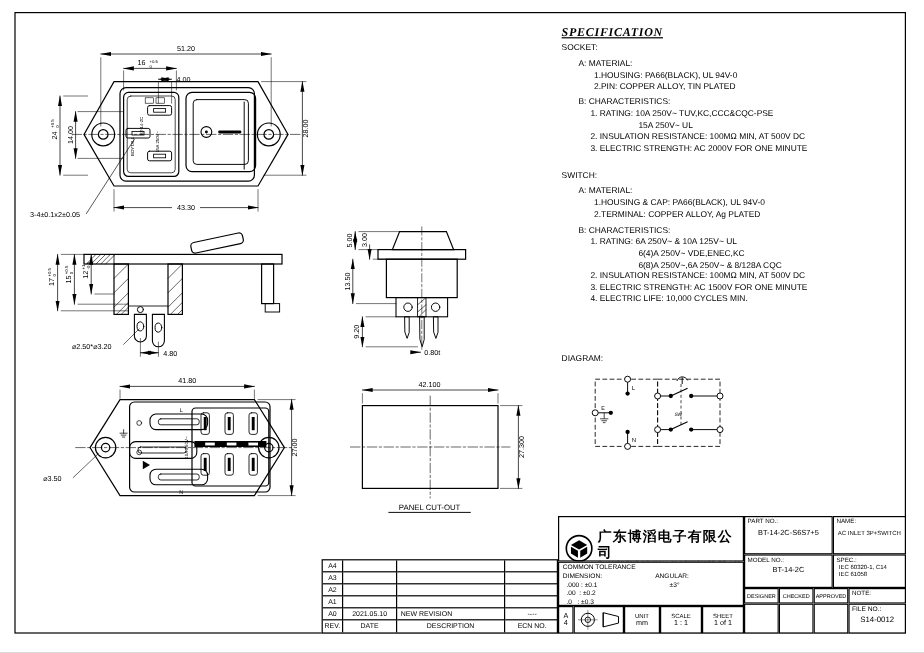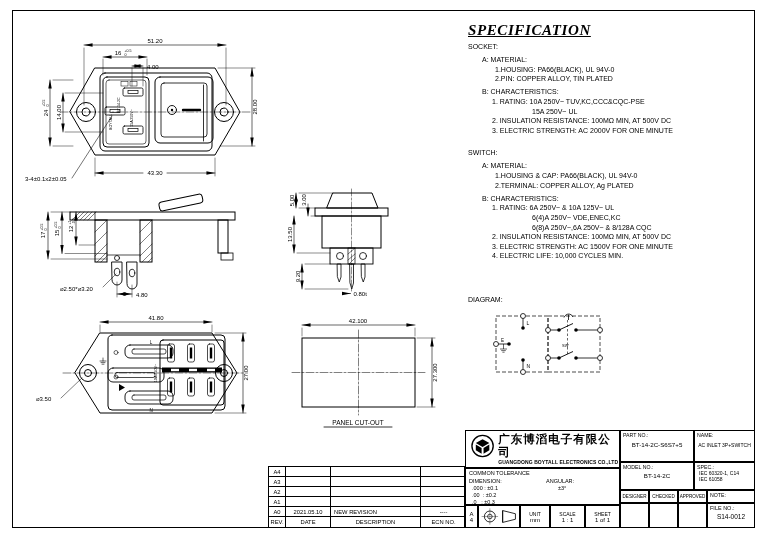--- a/index.html
+++ b/index.html
@@ -2,37 +2,37 @@
 <html><head>
 <meta charset="utf-8">
 <style>
   html,body{margin:0;padding:0;background:#9a9a9a}
   .sheet{position:relative;width:770px;height:544px;background:#fff;
          font-family:"Liberation Sans",sans-serif;color:#000;overflow:hidden}
   .frame{position:absolute;left:12px;top:10px;width:741px;height:516px;border:1.5px solid #000}
   svg text{font-family:"Liberation Sans",sans-serif;fill:#000}
   .spec{position:absolute;left:468px;top:22px;width:288px}
   .spec-h{font-family:"Liberation Serif",serif;font-style:italic;font-weight:bold;
-          font-size:15px;text-decoration:underline;letter-spacing:.6px;margin-bottom:3px}
+          font-size:10px;text-decoration:underline;letter-spacing:.6px;margin-bottom:3px}
   .sl{font-size:7px;line-height:9.6px;white-space:nowrap}
   .i1{padding-left:14px}.i2{padding-left:27px}.i2b{padding-left:24px}.c1{padding-left:64px}
   .g{margin-top:3.5px}.sec{margin-top:13px}
   .diag-lbl{position:absolute;left:468px;top:296px;font-size:7px}
   .cell{position:absolute;border:1px solid #000;box-sizing:border-box;background:#fff}
   .lbl{font-size:5.2px;padding:1px 0 0 2px}
   .val{font-size:6.2px;text-align:center}
   .rev{position:absolute;left:268px;top:466px;width:197px;height:62px;display:grid;
        grid-template-columns:17px 45px 90px 45px;grid-template-rows:repeat(6,1fr);
        border:1px solid #000;box-sizing:border-box;background:#fff}
   .rev>div{border-right:1px solid #000;border-bottom:1px solid #000;font-size:5.8px;
        display:flex;align-items:center;justify-content:center;overflow:hidden;white-space:nowrap}
   .rev>div:nth-child(4n){border-right:none}
   .rev>div:nth-child(n+21){border-bottom:none}
   .rev>div.dl{justify-content:flex-start;padding-left:3px}
-  .company{display:flex;align-items:flex-start;gap:3px;padding:2px 0 0 4px}
+  .company{display:flex;align-items:center;gap:3px;padding:15px 0 0 4px}
   .cn{font-size:11.5px;font-weight:bold;letter-spacing:1px;line-height:13px;font-family:"DejaVu Sans",sans-serif}
   .en{font-size:5px;font-weight:bold;letter-spacing:.1px}
   .tolrow{position:absolute;font-size:5.5px;white-space:pre}
   .hdr{font-size:4.6px;display:flex;align-items:center;justify-content:center}
   .stack{display:flex;flex-direction:column;align-items:center;justify-content:center;height:100%}
   .stack .t{font-size:5px}.stack .b{font-size:6px}
 </style>
 </head>
 <body>
 

